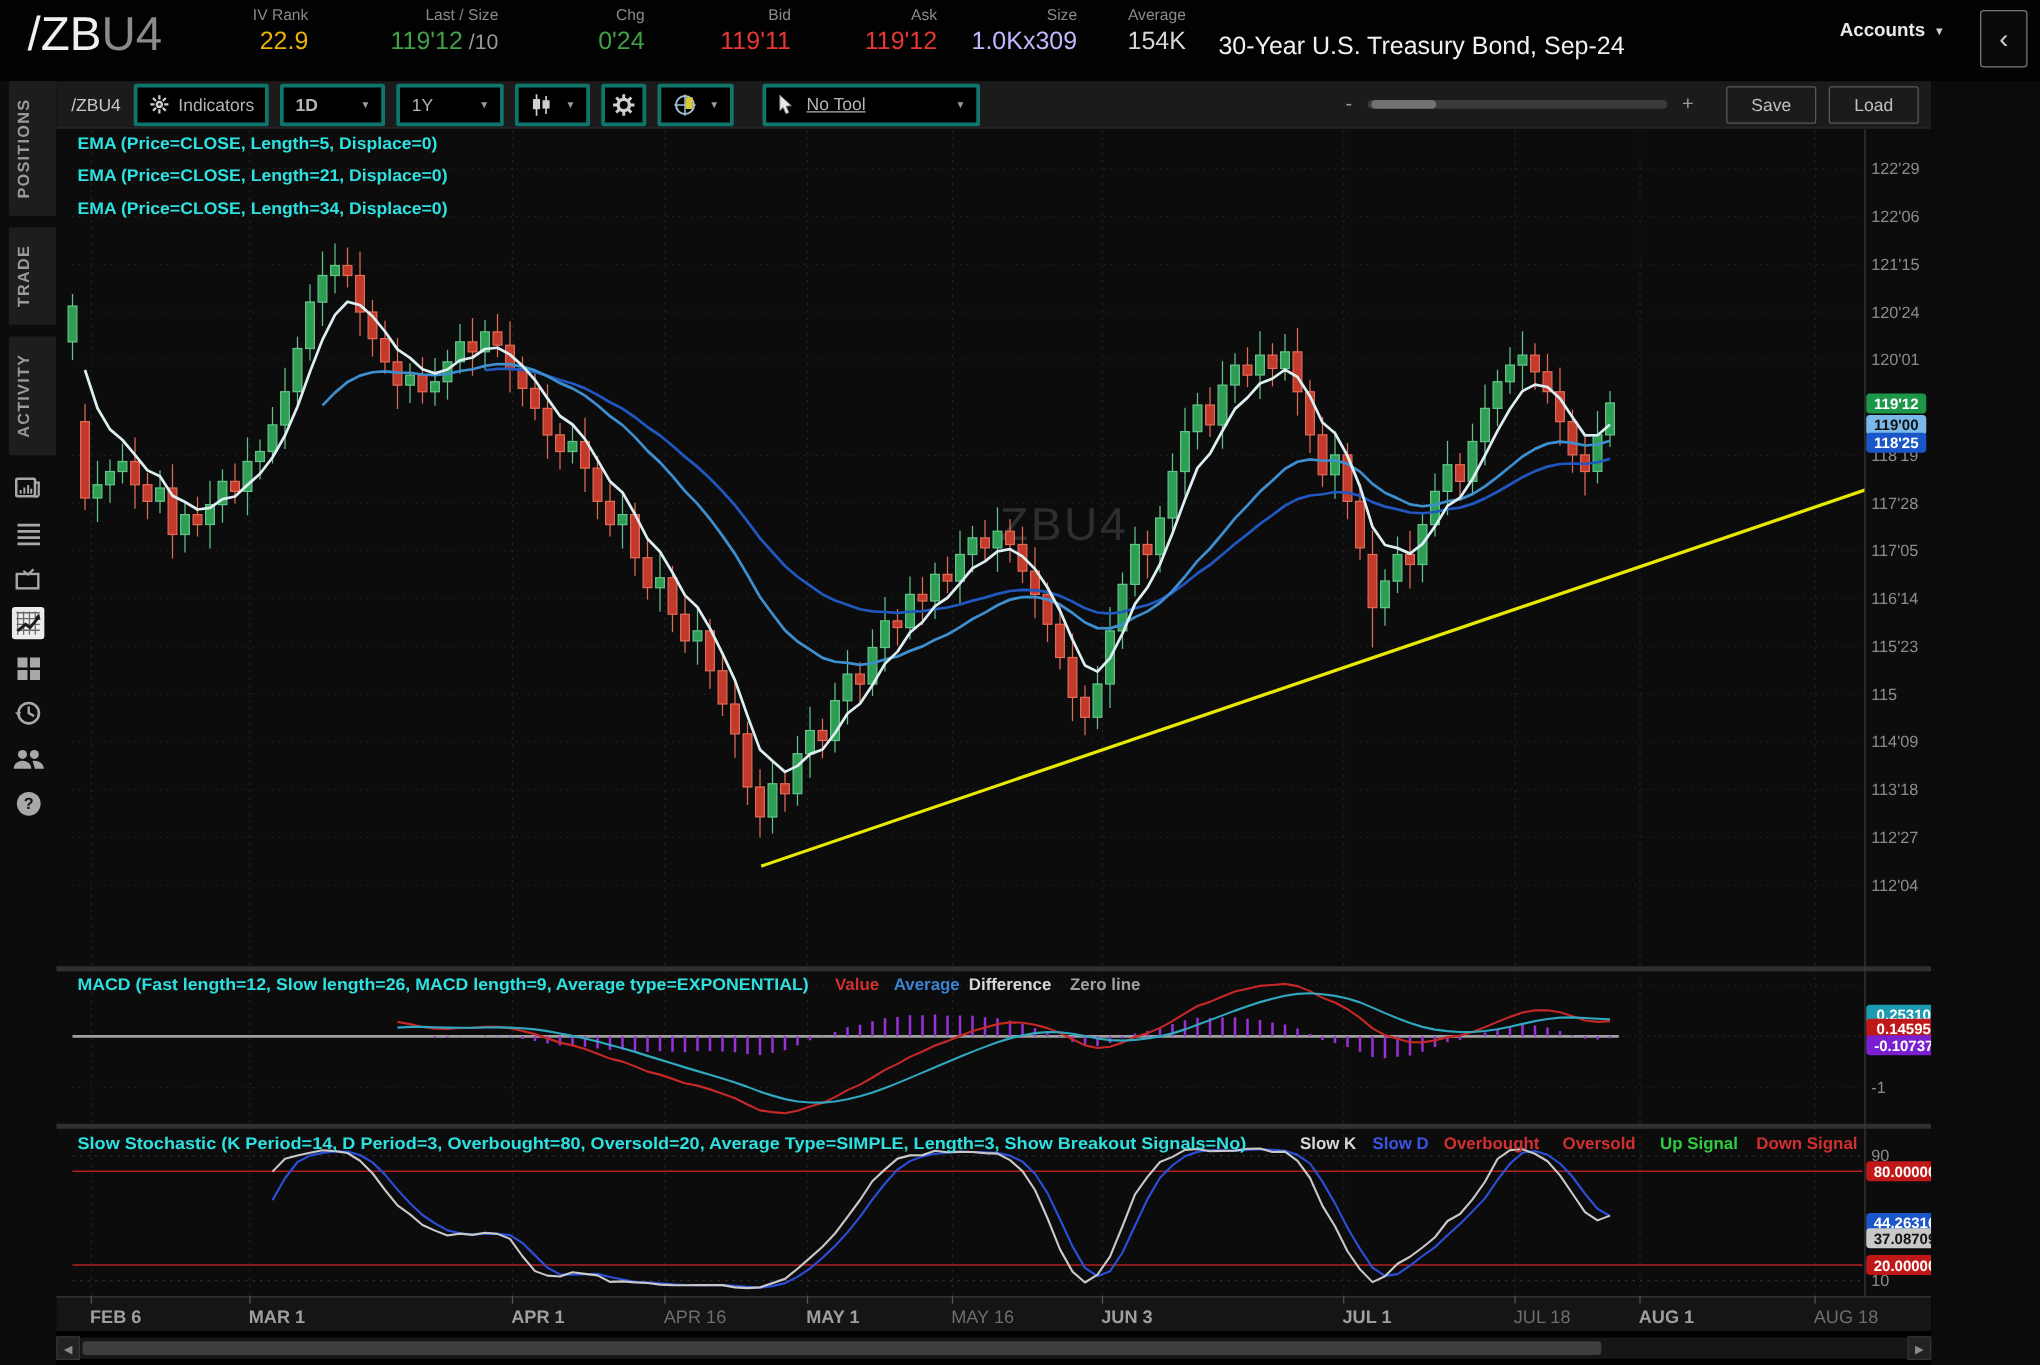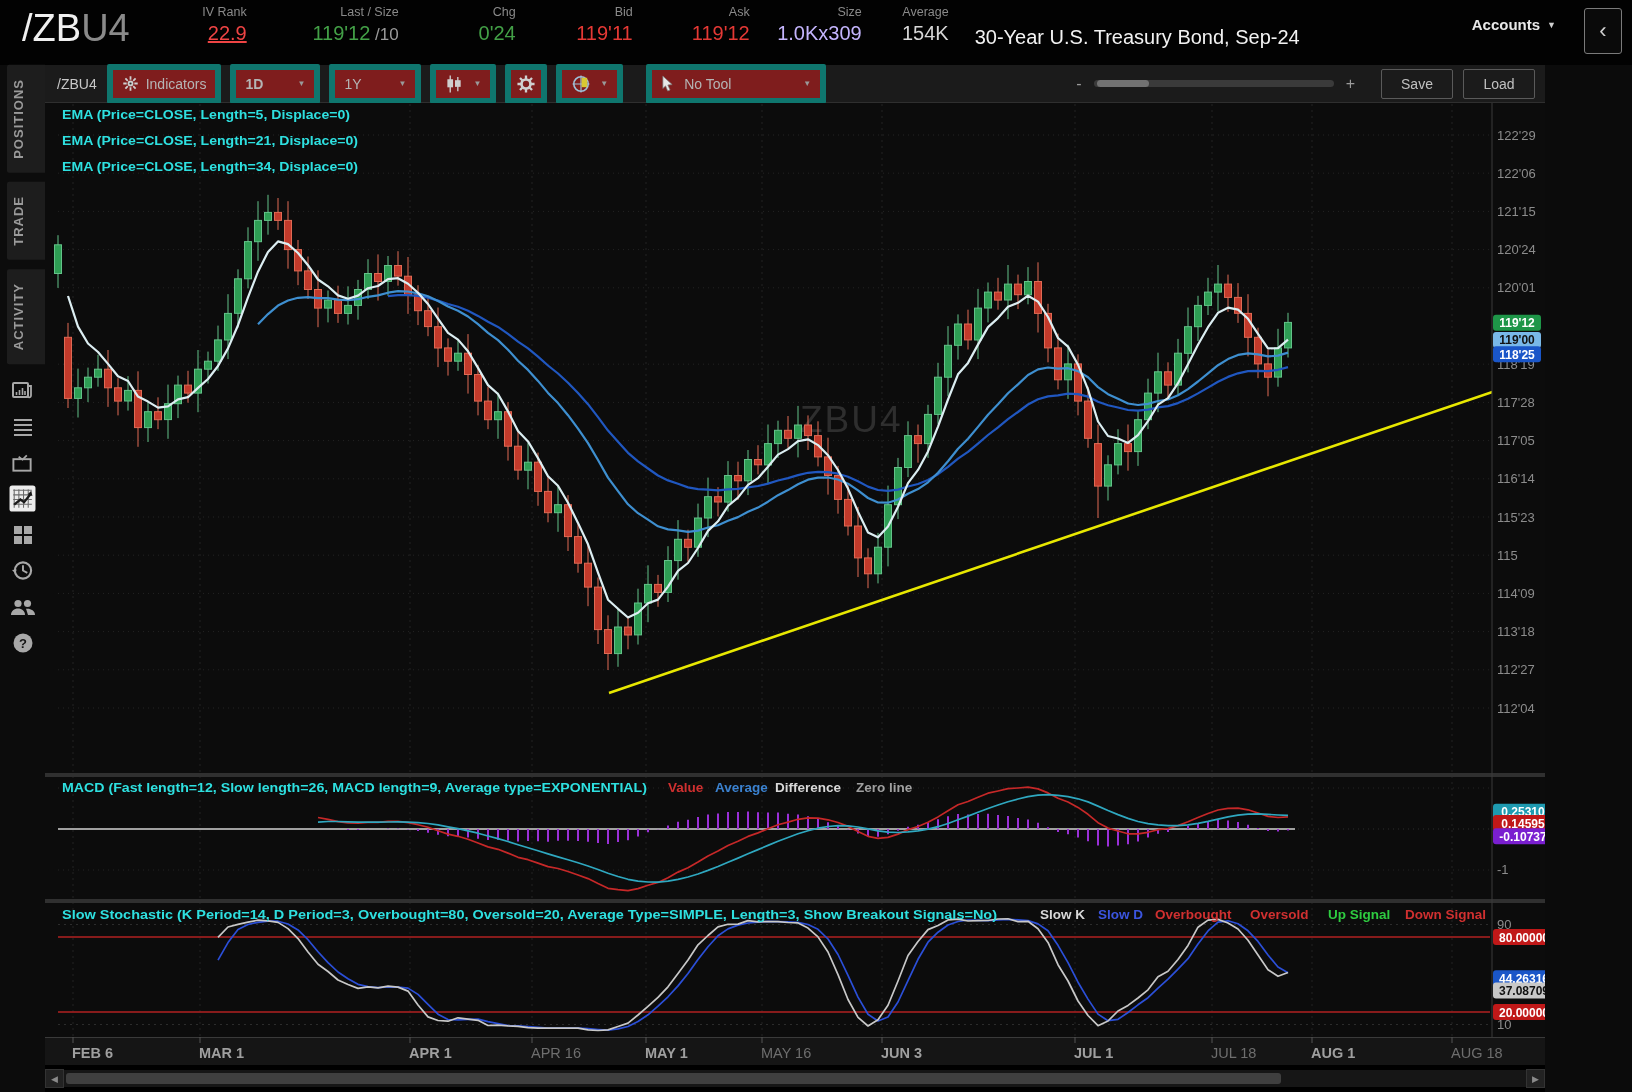--- a/index.html
+++ b/index.html
@@ -27,21 +27,21 @@
   .vtab{writing-mode:vertical-rl;transform:rotate(180deg);background:#1d1d1d;color:#9a9a9a;
         font-size:13px;font-weight:bold;letter-spacing:1px;width:30px;padding:14px 4px;
         margin:0 0 9px 7px;border-radius:0 2px 2px 0;text-align:center;cursor:pointer;}
   .sicons{margin-top:6px;display:flex;flex-direction:column;align-items:center;}
   .sicon{width:32px;height:30px;display:flex;align-items:center;justify-content:center;
          margin:3px 0;cursor:pointer;}
   
   .toolbar{position:absolute;left:45px;top:65px;width:1500px;height:37px;background:#1b1b1b;
            border-bottom:1px solid #2f2f2f;display:flex;align-items:center;font-size:14px;}
   .tb-sym{color:#c8c8c8;margin:0 10px 0 12px;}
-  .tbtn{background:#7f1d1d;border:6px solid #0f766e;border-radius:2px;color:#b5b5b5;height:28px;
+  .tbtn{background:#000000;border:3px solid #0f766e;border-radius:2px;color:#b5b5b5;height:28px;
         display:flex;align-items:center;padding:0 9px;margin-right:9px;cursor:pointer;white-space:nowrap;}
   .tbtn .caret{font-size:8px;color:#9a9a9a;margin-left:9px;}
   .tbtn.dd{justify-content:space-between;}
   .w-1d{width:60px;font-weight:bold;} .w-1y{width:62px;} .w-notool{width:150px;}
   .zoomctl{display:flex;align-items:center;margin-left:auto;color:#9a9a9a;}
   .zoomtrack{width:240px;height:7px;background:#3a3a3a;border-radius:4px;margin:0 12px;position:relative;cursor:pointer;}
   .zoomthumb{position:absolute;left:3px;top:0;width:52px;height:7px;background:#727272;border-radius:4px;}
   .savebtn,.loadbtn{background:transparent;border:1px solid #5a5a5a;border-radius:2px;color:#c0c0c0;
         height:28px;width:70px;display:flex;align-items:center;justify-content:center;cursor:pointer;margin-right:10px;}
   .savebtn{margin-left:26px;}
@@ -60,21 +60,21 @@
 </head>
 <body>
 
 <div class="app">
 
   <div class="header">
     <div class="symbol"><span class="pre">/ZB</span><span class="suf">U4</span></div>
     <div class="hfields" id="hfields">
         <div class="hfield" style="width: 75px;">
           <span class="lab">IV Rank</span>
-          <span class="val" style="color:#ef4444;text-decoration:underline;">22.9</span>
+          <span class="val" style="color:#eab308;">22.9</span>
         </div>
         <div class="hfield" style="width: 140px;">
           <span class="lab">Last / Size</span>
           <span class="val" style="color:#43a047;">119'12<span style="color:#9a9a9a;font-size:17px;"> /10</span></span>
         </div>
         <div class="hfield" style="width: 105px;">
           <span class="lab">Chg</span>
           <span class="val" style="color:#43a047;">0'24</span>
         </div>
         <div class="hfield" style="width: 105px;">
@@ -211,21 +211,21 @@
       <span style="display:flex;">
         <svg width="20" height="20" viewBox="0 0 20 20">
             <circle cx="10" cy="10" r="7.2" fill="none" stroke="#9fc0d8" stroke-width="1.6"></circle>
             <path d="M10 1.5v17M1.5 10h17" stroke="#9fc0d8" stroke-width="1.2"></path>
             <rect x="10.6" y="3.8" width="5.6" height="9.4" fill="#d8c832"></rect>
           </svg>
       </span>
       <span class="caret">▼</span>
     </div>
     <div class="tbtn dd w-notool" style="margin-left:14px;">
-      <span style="display:flex;align-items:center;">
+      <span style="display:flex;text-decoration:underline;">
         <span style="display:flex;margin-right:10px;">
           <svg width="13" height="17" viewBox="0 0 14 18">
               <path d="M2 1l10 9.2-4.6.4 2.4 5.4-2.6 1.1-2.3-5.5L2 14.4z" fill="#e8e8e8" stroke="#777" stroke-width="0.8"></path>
             </svg>
         </span>
         <span>No Tool</span>
       </span>
       <span class="caret">▼</span>
     </div>
     <div class="zoomctl">

